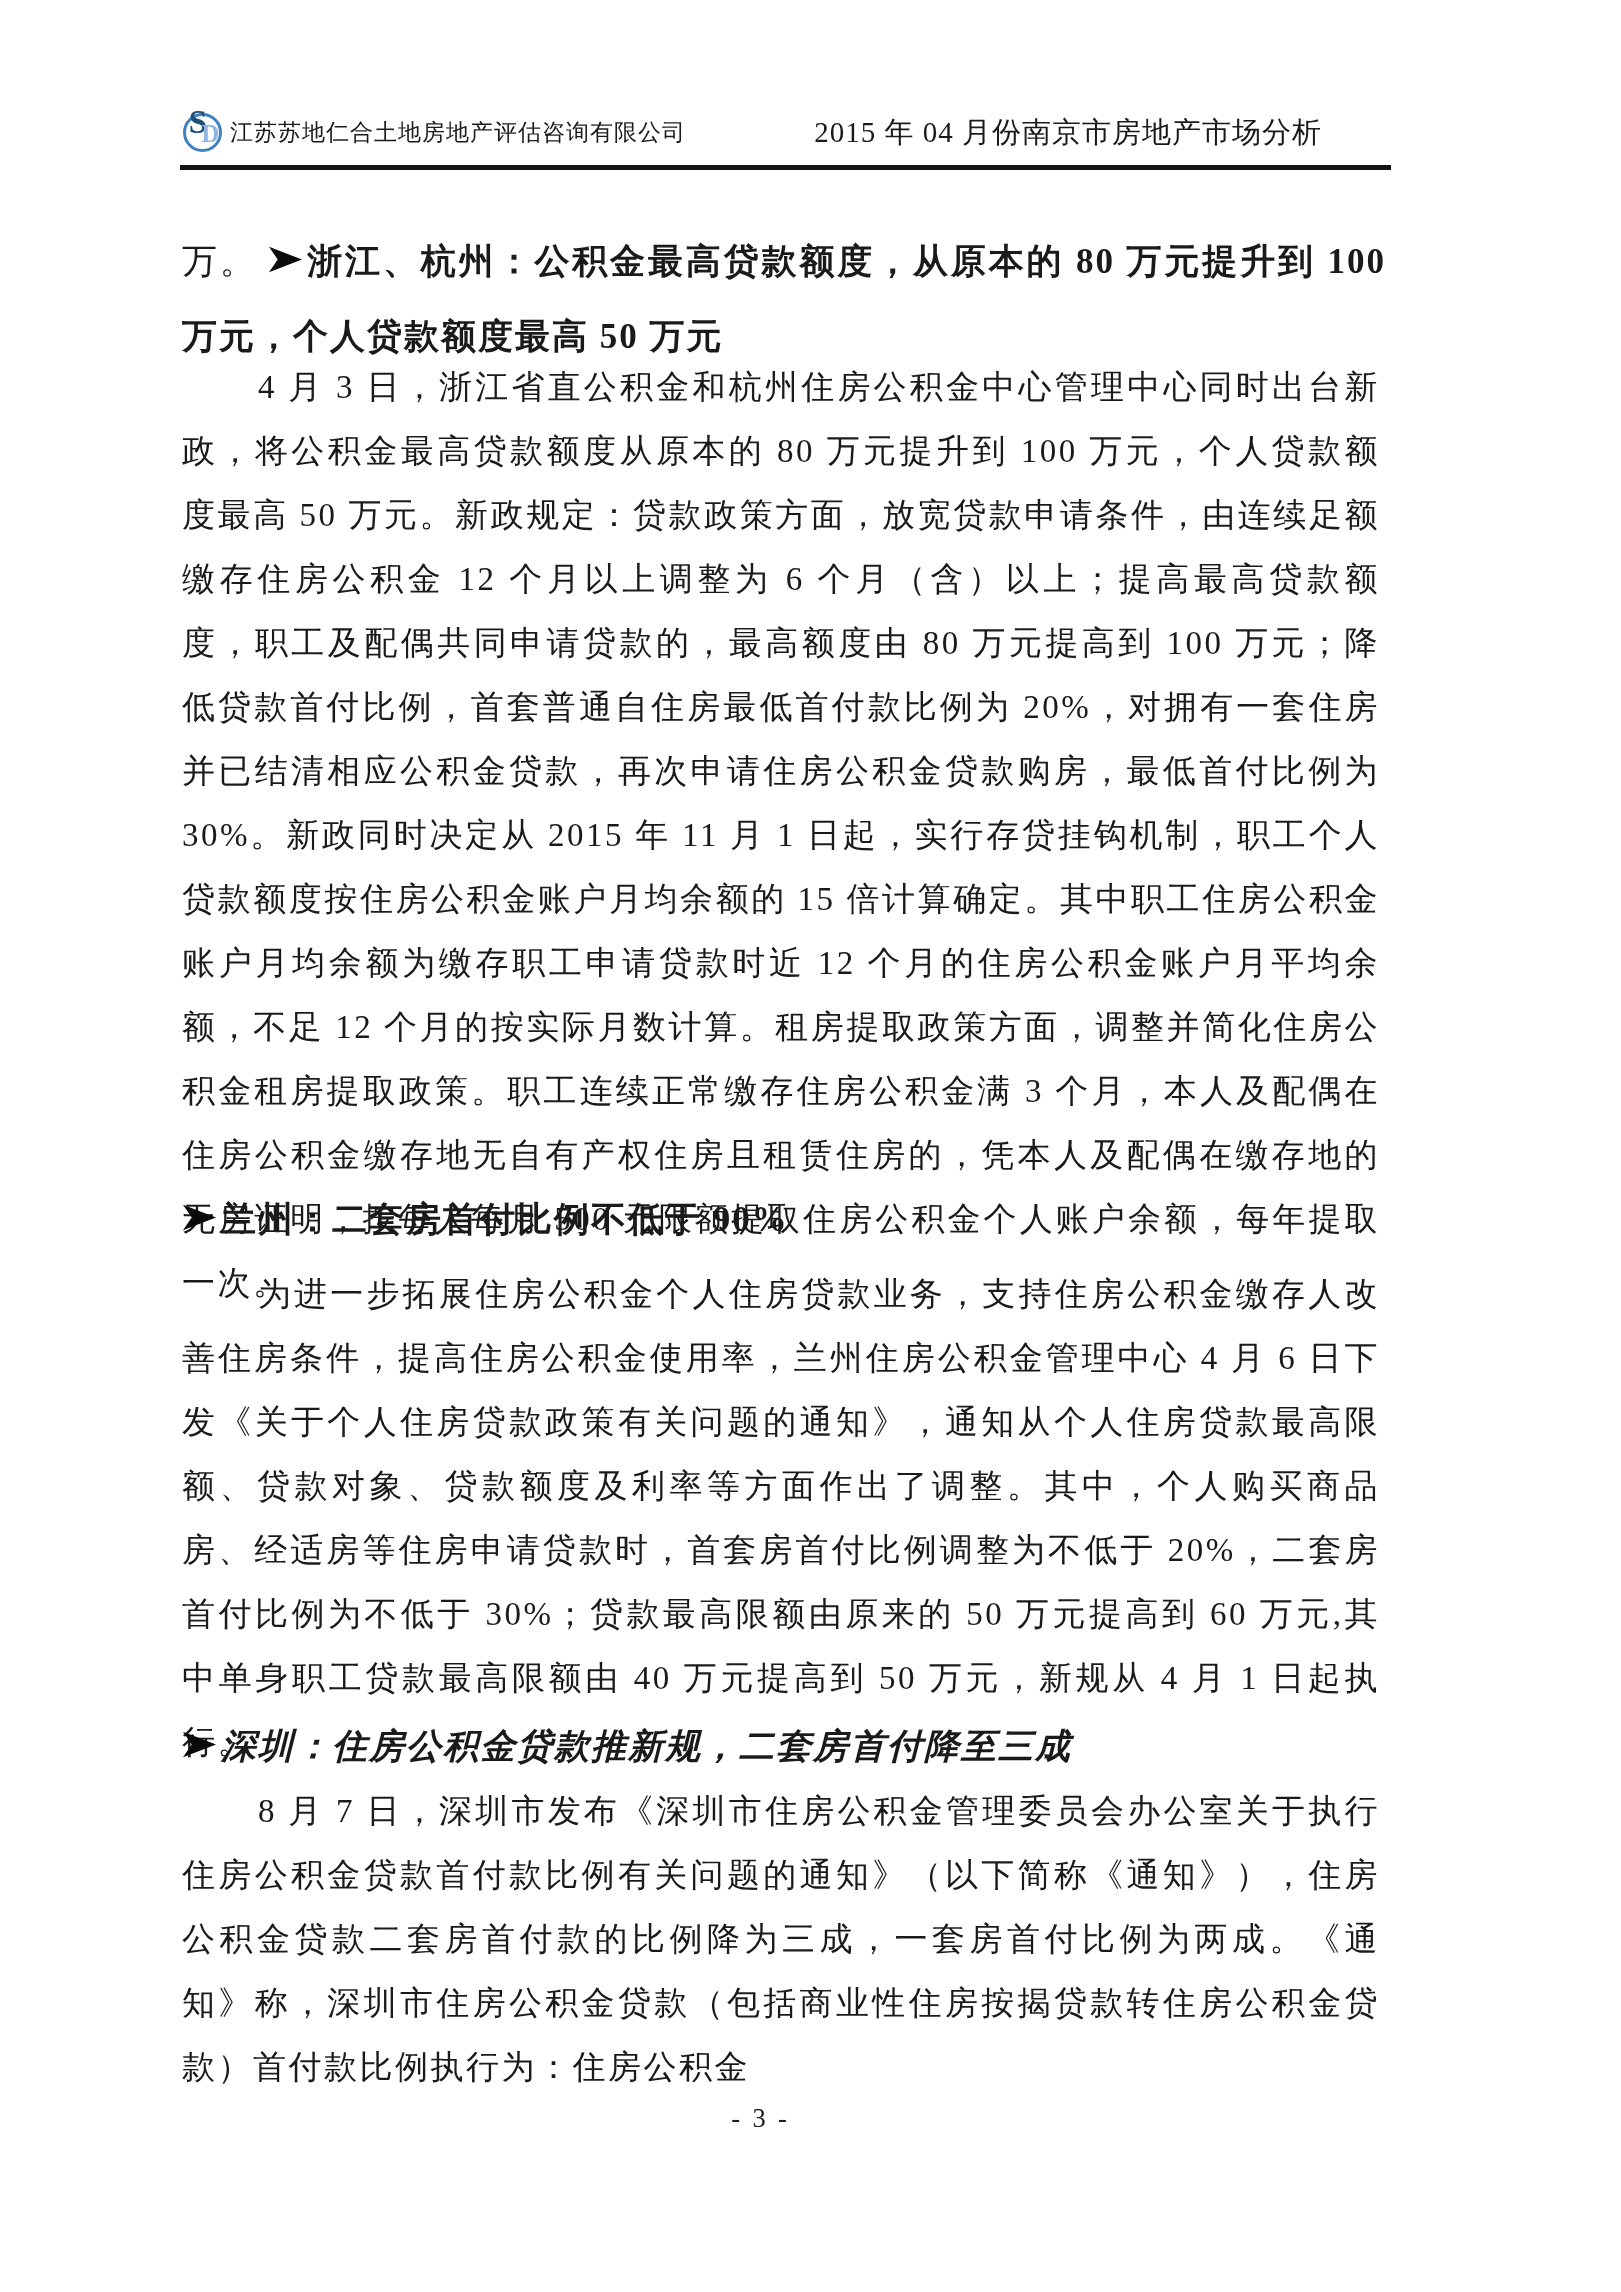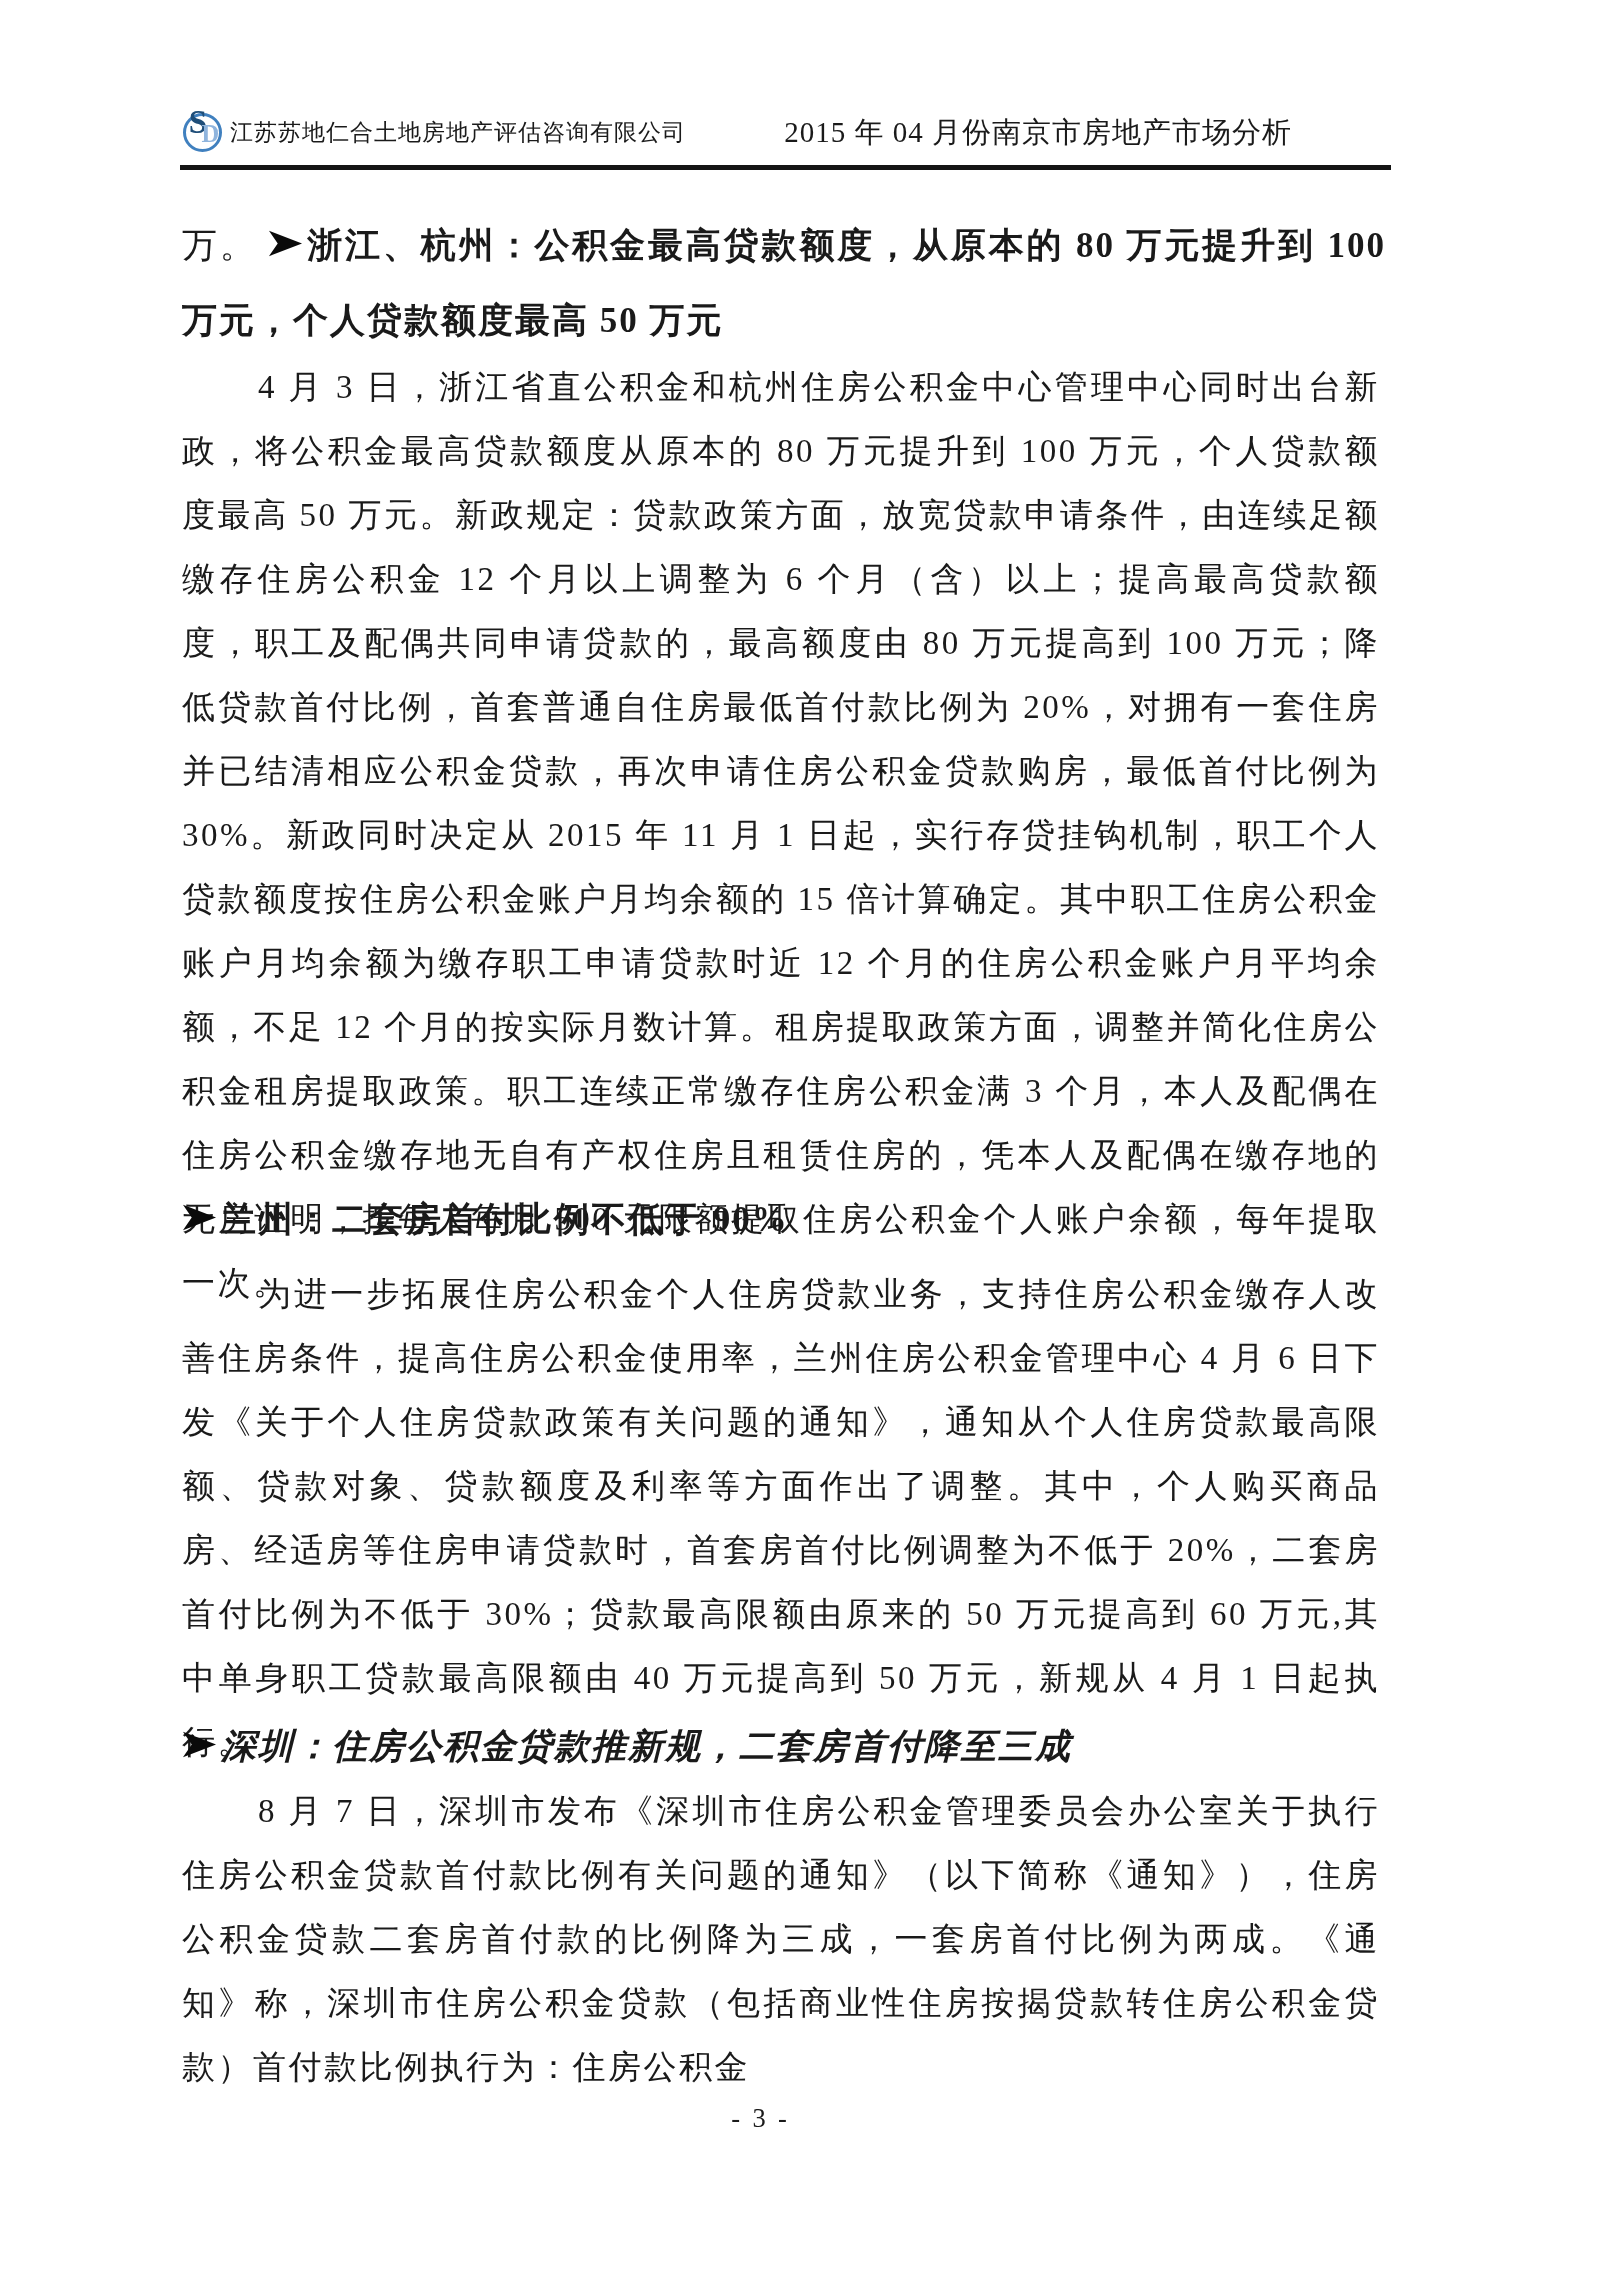--- a/index.html
+++ b/index.html
@@ -57,42 +57,42 @@
   .company-name {
     font-size: 23px;
     letter-spacing: 1px;
     white-space: nowrap;
   }
   .header-spacer { flex: 1; }
   .report-title {
     font-size: 29px;
     letter-spacing: 1px;
     white-space: nowrap;
-    margin-right: 99px;
+    margin-right: 69px;
   }
 
   
   .heading {
     position: absolute;
     left: 182px;
     width: 1204px;
     font-size: 35px;
     line-height: 75px;
     font-weight: bold;
     letter-spacing: 2px;
     text-align: justify;
   }
   .heading .lead-text {
     font-weight: normal;
     margin-right: 9.8px;
   }
   .arrow-icon { display: inline-block; margin-right: 3.9px; }
   .arrow-icon svg { width: 35px; height: 35px; vertical-align: -3.9px; }
 
-  .heading-1 { top: 208px; }
+  .heading-1 { top: 224px; }
   .heading-2 { top: 1182px; }
   .heading-3 { top: 1709px; font-style: italic; }
 
   
   .para {
     position: absolute;
     left: 182px;
     width: 1198px;
     margin: 0;
     font-size: 33px;

